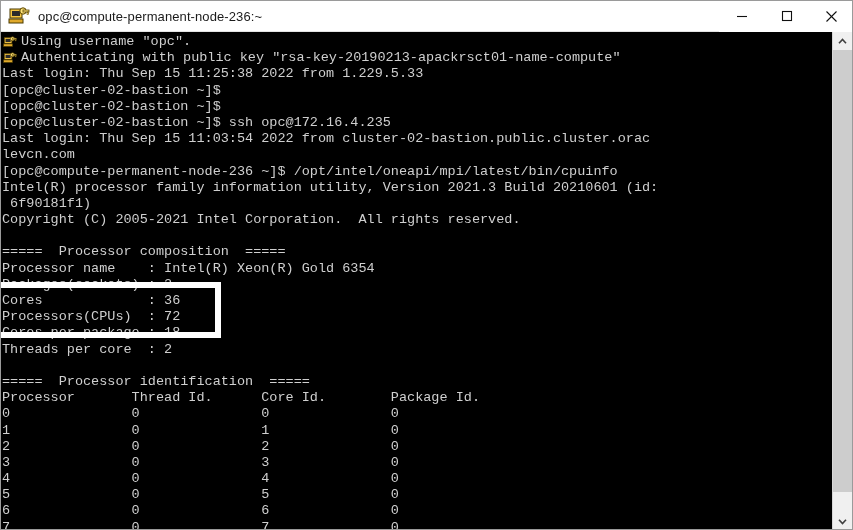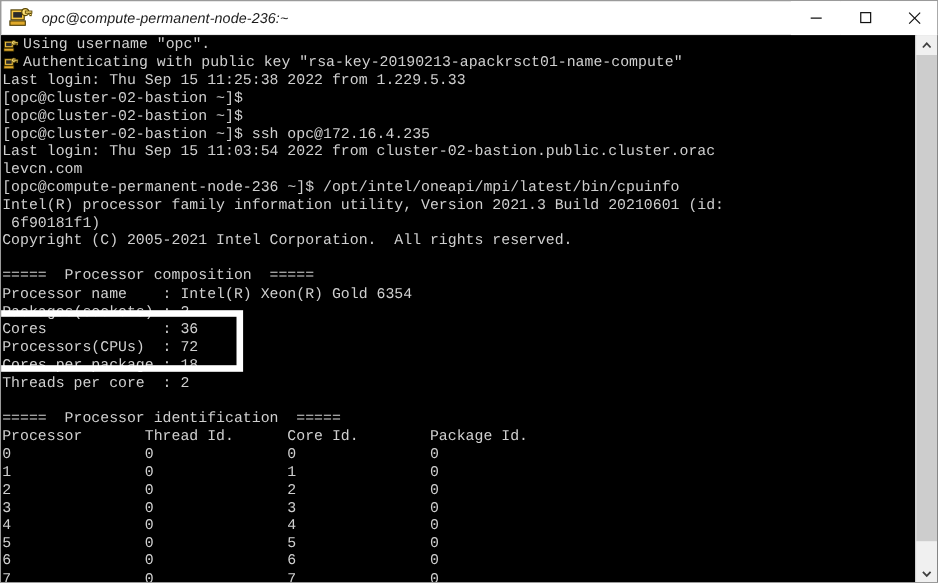--- a/index.html
+++ b/index.html
@@ -30,21 +30,20 @@
   .titlebar {
     position: absolute;
     left: 0; top: 0;
     width: 853px;
     height: 31px;
     background: #ffffff;
     border-bottom: 1px solid #e3e3e3;
     display: flex;
     align-items: center;
     box-sizing: border-box;
-    font-style: italic;
   }
   .title-icon {
     width: 22px;
     height: 22px;
     margin-left: 7px;
     margin-right: 8px;
     flex: 0 0 auto;
     display: block;
   }
   .title-text {

